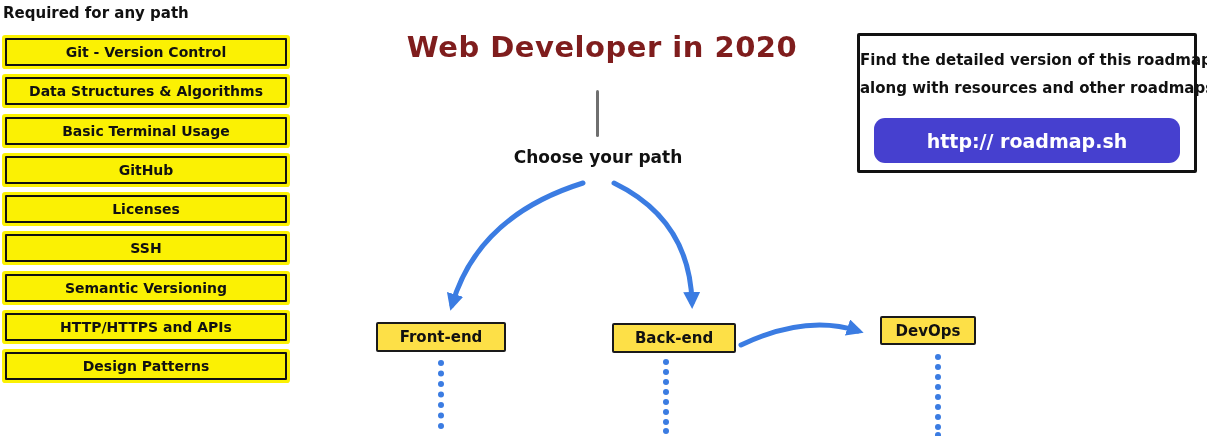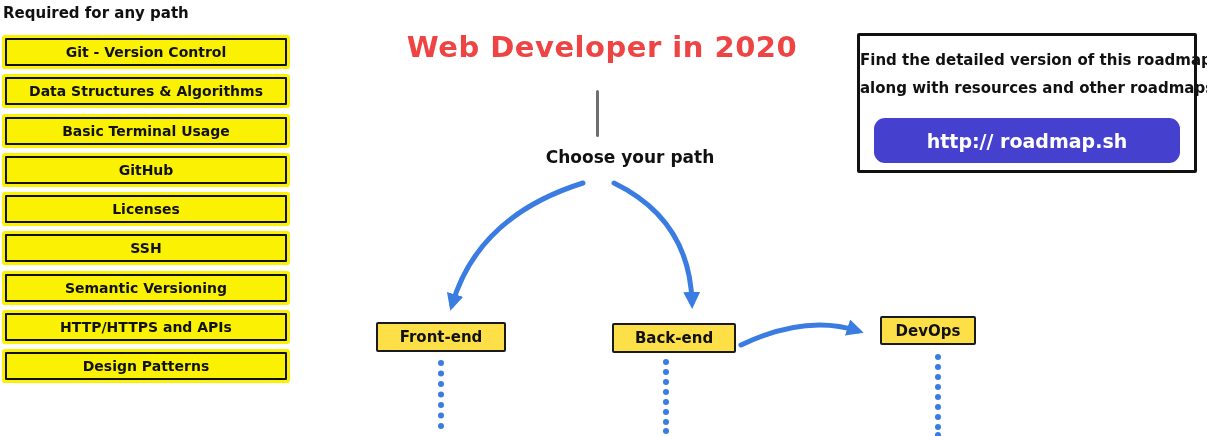--- a/index.html
+++ b/index.html
@@ -26,30 +26,30 @@
     border:2px solid #111111;
     box-shadow:0 0 0 3px #FBF103;
     border-radius:1px;
     display:flex;align-items:center;justify-content:center;
     font-size:14px;font-weight:bold;color:#111111;
     cursor:pointer;
   }
   
   .page-title{
     position:absolute;left:602px;top:30px;transform:translateX(-50%);
-    font-size:29px;font-weight:bold;color:#ef4444;white-space:nowrap;
+    font-size:29px;font-weight:bold;color:#7f1d1d;white-space:nowrap;
     letter-spacing:0.5px;
   }
   .stem-line{
     position:absolute;left:596px;top:90px;width:3px;height:47px;
     background:#6F6F6F;border-radius:2px;
   }
   .choose-label{
     position:absolute;left:598px;top:147px;transform:translateX(-50%);
-    font-size:17px;font-weight:bold;color:#111111;white-space:nowrap;margin-left:32px;
+    font-size:17px;font-weight:bold;color:#111111;white-space:nowrap;
   }
   .path-box{
     position:absolute;
     background:#fde047;
     border:2.5px solid #1a1a1a;
     border-radius:2px;
     display:flex;align-items:center;justify-content:center;
     font-size:15px;font-weight:bold;color:#111111;
     box-sizing:border-box;
     cursor:pointer;

